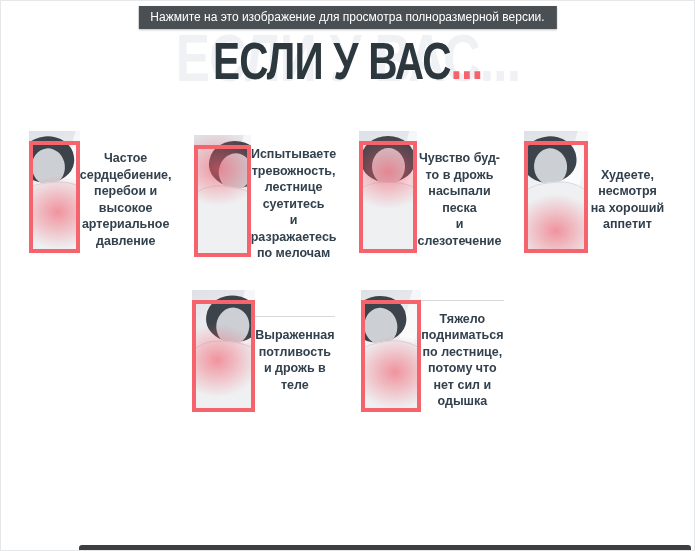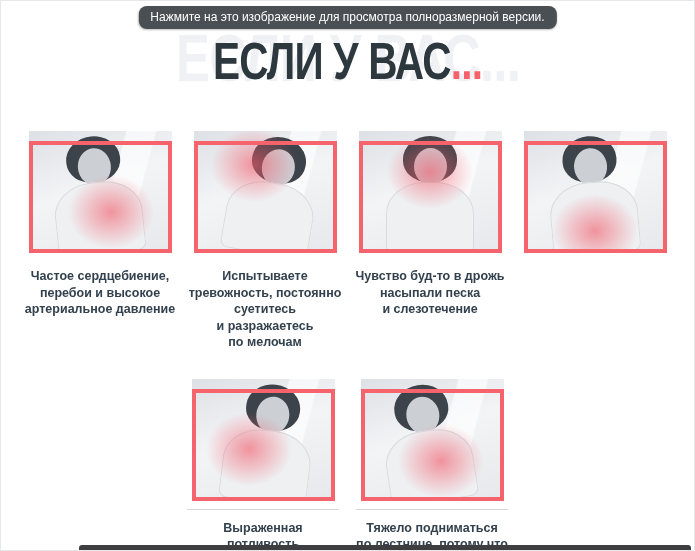--- a/index.html
+++ b/index.html
@@ -10,21 +10,21 @@
     position:relative; width:695px; height:551px;
     background:#fff; border:1px solid #e6e7e9;
     overflow:hidden;
   }
 
   
   .tooltip {
     position:absolute; top:5px; left:50%; transform:translateX(-50%);
     background:var(--tooltip-bg,#4a4f54); color:#fff;
     font-size:12px; line-height:1; padding:5px 12px 6px;
-    border-radius:8px; white-space:nowrap; z-index:30;
+    border-radius:0; white-space:nowrap; z-index:30;
     box-shadow:0 1px 2px rgba(0,0,0,.25);
   }
 
   
   .title-wrap {
     position:relative; margin-top:27px; height:66px;
     display:flex; align-items:center; justify-content:center;
   }
   .title-ghost {
     position:absolute; top:-8px; left:50%;
@@ -38,21 +38,21 @@
     font-size:52px; font-weight:700; letter-spacing:-1px;
     color:var(--title-color,#2c373e); white-space:nowrap;
   }
   .title-main .dots { color:var(--dots-color,#f5626b); }
 
   
   .row { display:flex; justify-content:center; align-items:flex-start; }
   .row-1 { margin-top:37px; gap:22px; }
   .row-2 { margin-top:28px; gap:26px; }
 
-  .card { width:143px; display:flex; flex-direction:column; align-items:center; }
+  .card { width:143px; display:flex; flex-direction:row; align-items:center; }
 
   .photo {
     position:relative; width:143px; height:122px; overflow:hidden;
   }
   .photo-bg {
     position:absolute; inset:0;
     background:
       linear-gradient(105deg, rgba(255,255,255,0) 55%, rgba(255,255,255,.65) 56%, rgba(255,255,255,.65) 72%, rgba(255,255,255,0) 73%),
       linear-gradient(160deg,#dde0e5 0%,#f3f4f6 45%,#e6e8eb 100%);
   }
@@ -136,21 +136,21 @@
       <div class="photo-bg"></div>
       <div class="figure">
         <div class="hair"></div>
         <div class="face"></div>
         <div class="torso"></div>
       </div>
       <div class="glow"></div>
       <div class="frame"></div>
     </div>
     <div class="caption">Испытываете
-тревожность, постоянно
+тревожность, лестнице
 суетитесь
 и разражаетесь
 по мелочам</div>
   </div>
       <div class="card">
     <div class="photo" style="--ax: 50%; --ay: 34%; --tilt: 0deg;">
       <div class="photo-bg"></div>
       <div class="figure">
         <div class="hair"></div>
         <div class="face"></div>
@@ -167,20 +167,22 @@
     <div class="photo" style="--ax: 50%; --ay: 82%; --tilt: -5deg;">
       <div class="photo-bg"></div>
       <div class="figure">
         <div class="hair"></div>
         <div class="face"></div>
         <div class="torso"></div>
       </div>
       <div class="glow"></div>
       <div class="frame"></div>
     </div>
+    <div class="caption">Худеете, несмотря
+на хороший аппетит</div>
   </div>
     </div>
   <div class="row row-2">
       <div class="card">
     <div class="photo" style="--ax: 40%; --ay: 58%; --tilt: 7deg;">
       <div class="photo-bg"></div>
       <div class="figure">
         <div class="hair"></div>
         <div class="face"></div>
         <div class="torso"></div>

